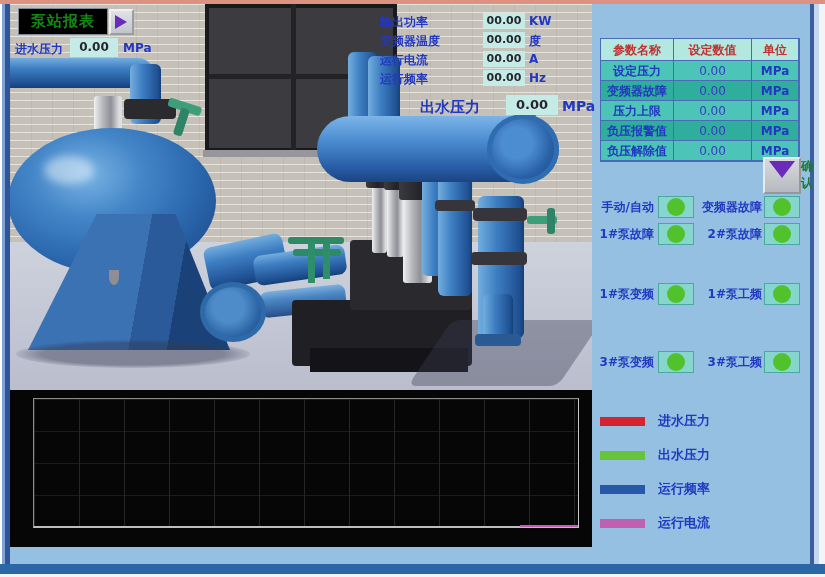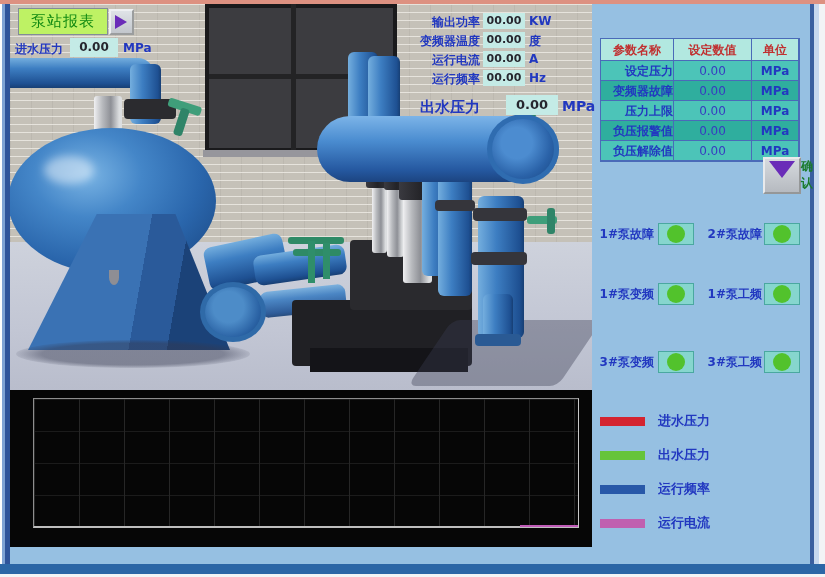--- a/index.html
+++ b/index.html
@@ -94,54 +94,54 @@
   .collar3 { left:425px; top:196px; width:40px; height:11px; background:#35353b; border-radius:4px; }
   .rleg   { left:473px; top:290px; width:30px; height:46px; }
   .rfoot  { left:465px; top:330px; width:46px; height:12px; background:#2a5a94; border-radius:4px; }
   .handle-right { left:515px; top:202px; width:36px; height:32px; }
   .handle-right .bar { position:absolute; left:2px; top:10px; width:30px; height:8px; }
   .handle-right .stem{ position:absolute; left:22px; top:2px; width:8px; height:26px; background:#2f8468; border-radius:3px; }
   .floor-shadow { left:420px; top:316px; width:150px; height:66px; background:rgba(58,60,82,.38);
                   transform:skewX(-34deg); border-radius:8px; }
 
   
-  .report-btn { left:18px; top:8px; width:90px; height:27px; background:#bef264; border:1px solid #828c98;
-                color:#128a12; font-weight:normal; font-size:15px; line-height:25px; text-align:center; letter-spacing:1px; }
+  .report-btn { left:18px; top:8px; width:90px; height:27px; background:#000000; border:1px solid #828c98;
+                color:#128a12; font-weight:bold; font-size:15px; line-height:25px; text-align:center; letter-spacing:1px; }
   .report-arrow-btn { left:109px; top:9px; width:25px; height:26px;
                 background:linear-gradient(180deg,#dfe3e7,#c2c6cc); border:2px outset #eef0f2; }
   .tri-right { width:0; height:0; border-left:12px solid #6a2cb8; border-top:7px solid transparent;
                border-bottom:7px solid transparent; margin:4px 0 0 4px; }
   .blue-label { color:#2238c0; font-weight:bold; }
   .cyan-box { background:#c4ebe6; color:#26262e; font-weight:bold; text-align:center; }
   .inlet-label { left:15px; top:41px; width:54px; font-size:12px; }
   .inlet-box   { left:70px; top:38px; width:48px; height:19px; font-size:12px; line-height:19px; }
   .inlet-unit  { left:123px; top:41px; font-size:12px; }
 
-  .rlabel { left:380px; width:100px; text-align:right; font-size:12px; }
+  .rlabel { left:380px; width:100px; text-align:left; font-size:12px; }
   .rbox   { left:483px; width:42px; height:16px; font-size:11px; line-height:16px; }
   .runit  { left:529px; font-size:12px; }
   .ry0l { top:14px; } .ry0b { top:13px; } .ry0u { top:14px; }
   .ry1l { top:33px; } .ry1b { top:32px; } .ry1u { top:33px; }
   .ry2l { top:52px; } .ry2b { top:51px; } .ry2u { top:52px; }
   .ry3l { top:71px; } .ry3b { top:70px; } .ry3u { top:71px; }
 
   .outlet-label { left:420px; top:98px; width:84px; font-size:15px; }
   .outlet-box   { left:506px; top:95px; width:52px; height:20px; font-size:13px; line-height:20px; }
   .outlet-unit  { left:562px; top:98px; font-size:14px; }
 
   
   .settings-title { left:640px; top:8px; width:130px; height:24px; background:#c4ebe6; border:1px solid #56606c;
                     color:#c03060; font-weight:bold; font-size:14px; line-height:22px; text-align:center; letter-spacing:1px; }
   .param-table { left:600px; top:38px; width:200px; border:1px solid #4a6ab8;
                  display:grid; grid-template-columns:73px 78px 47px; }
   .tcell { border-right:1px solid #4a6ab8; border-bottom:1px solid #4a6ab8; text-align:center;
            height:20px; line-height:20px; overflow:hidden; }
   .tcell.th { background:#b2e8e0; color:#c03030; font-weight:bold; font-size:12px; height:22px; line-height:22px; }
   .tcell.light { background:#4cc4b8; } .tcell.dark { background:#2fae9e; }
-  .tcell.name { color:#2238c0; font-weight:bold; font-size:12px;text-align:right; }
+  .tcell.name { color:#2238c0; font-weight:bold; font-size:12px; }
   .tcell.val  { color:#383cc0; font-size:12px; }
   .tcell.unit { color:#2238c0; font-weight:bold; font-size:12px; }
 
   .confirm-btn { left:763px; top:157px; width:38px; height:37px;
                  background:linear-gradient(180deg,#d6dade,#b6bac0); border:2px outset #e8eaec; }
   .tri-down { width:0; height:0; border-left:13px solid transparent; border-right:13px solid transparent;
               border-top:17px solid #6a2cb8; margin:2px auto 0; }
   .confirm-label { position:absolute; left:2px; bottom:0; color:#1a7a2a; font-weight:bold; font-size:12px;margin-left:34px; }
 
   .status-grid { left:590px; top:194px; width:212px; height:186px; }
@@ -299,20 +299,30 @@
     <div class="tcell val light">0.00</div>
     <div class="tcell unit light">MPa</div>
   </div>
 
   <div class="abs confirm-btn">
     <div class="tri-down"></div>
     <div class="confirm-label">确认</div>
   </div>
 
   <div class="abs status-grid">
+    <div class="srow sr1">
+      <div class="slabel slA">手动/自动</div>
+      <div class="sbox sbA">
+          <div class="lamp"></div>
+        </div>
+      <div class="slabel slB">变频器故障</div>
+      <div class="sbox sbB">
+          <div class="lamp"></div>
+        </div>
+    </div>
     <div class="srow sr2">
       <div class="slabel slA">1#泵故障</div>
       <div class="sbox sbA">
           <div class="lamp"></div>
         </div>
       <div class="slabel slB">2#泵故障</div>
       <div class="sbox sbB">
           <div class="lamp"></div>
         </div>
     </div>

